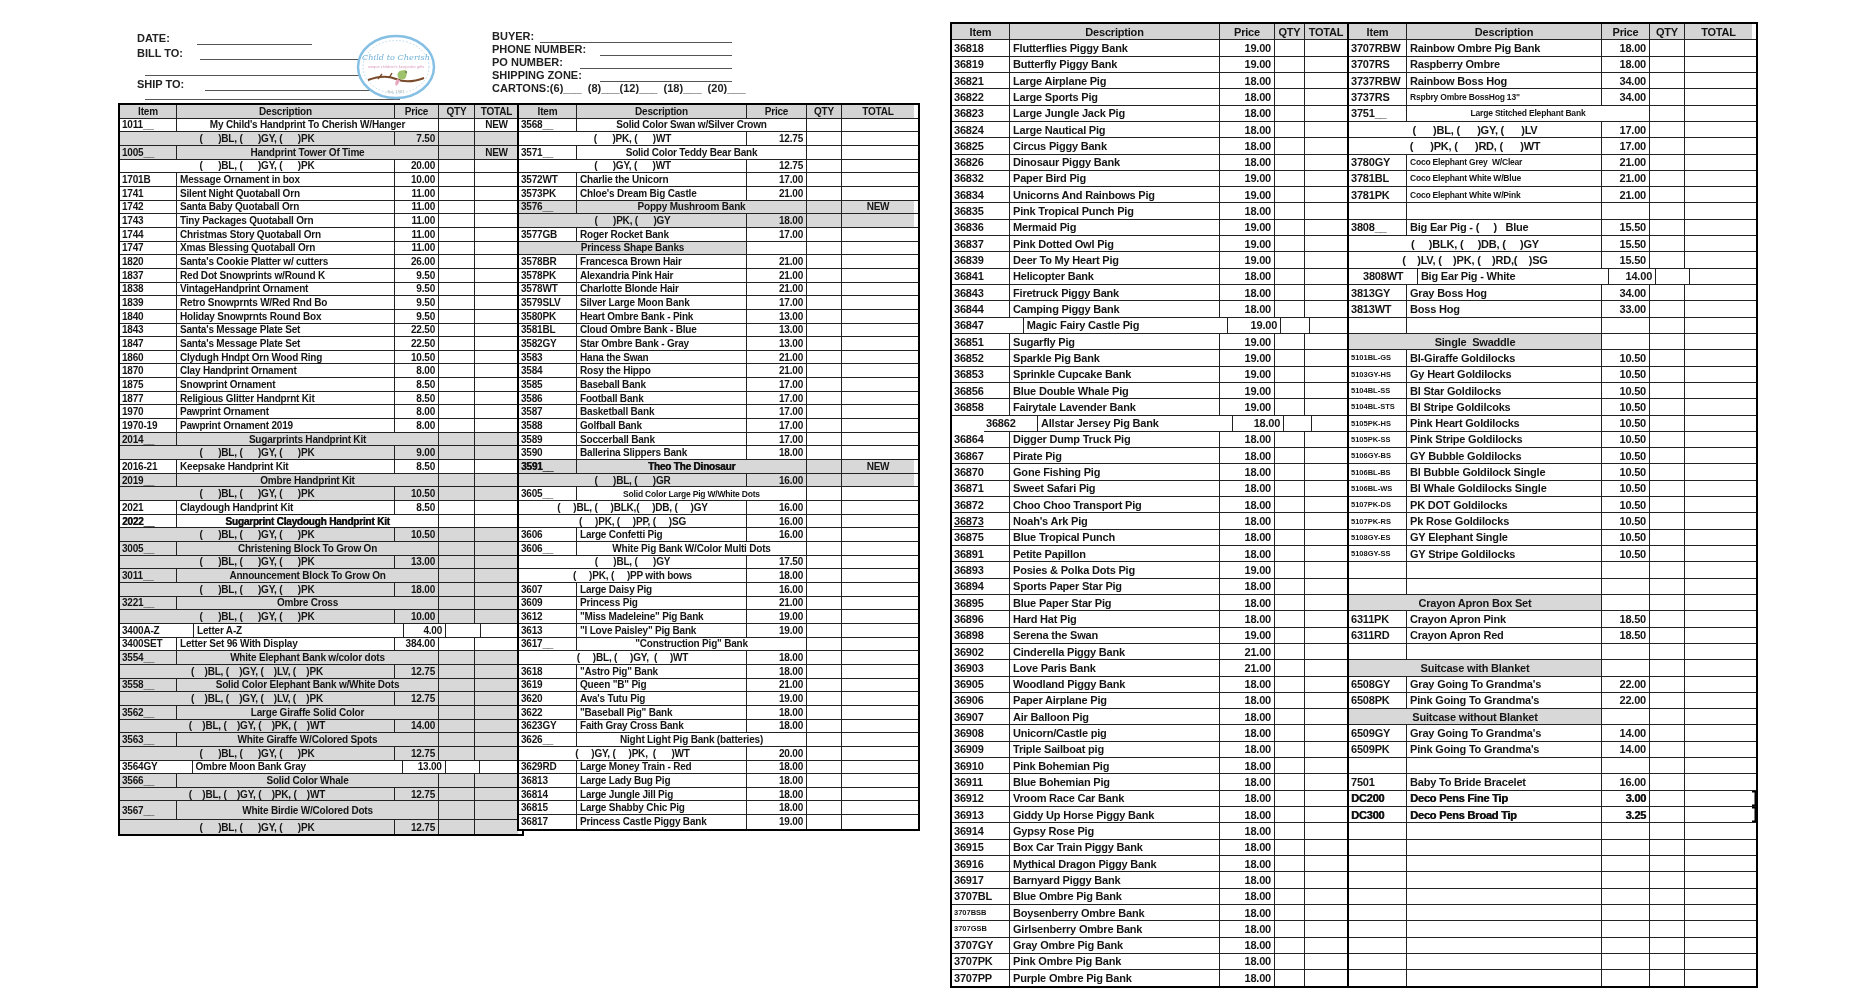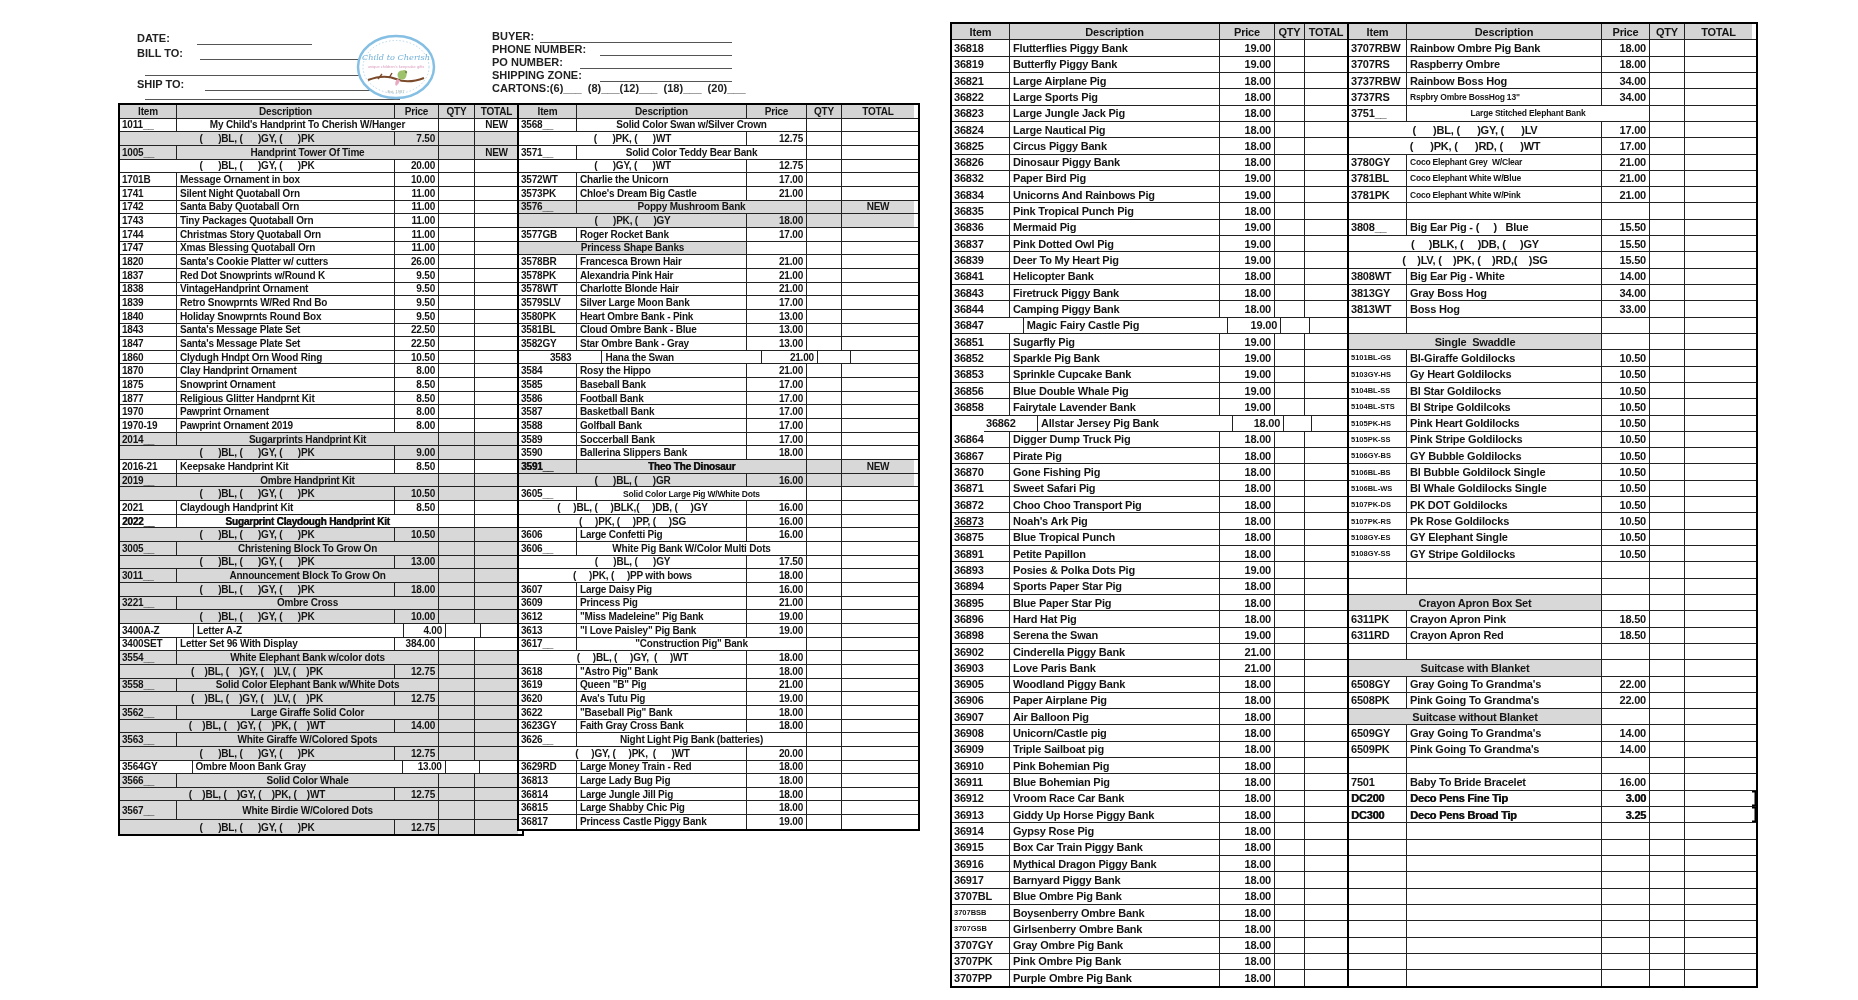--- a/index.html
+++ b/index.html
@@ -535,21 +535,21 @@
           <div class="cell " style="width: 35px;"></div>
           <div class="cell " style="width: 72px;"></div>
         </div>
         <div class="row" style="height: 13.66px;">
           <div class="cell it" style="width: 58px;">3582GY</div>
           <div class="cell de" style="width: 170px;">Star Ombre Bank - Gray</div>
           <div class="cell prc" style="width: 60px;">13.00</div>
           <div class="cell " style="width: 35px;"></div>
           <div class="cell " style="width: 72px;"></div>
         </div>
-        <div class="row" style="height: 13.66px; padding-left: 29px;">
+        <div class="row" style="height: 13.66px;">
           <div class="cell it" style="width: 58px;">3583</div>
           <div class="cell de" style="width: 170px;">Hana the Swan</div>
           <div class="cell prc" style="width: 60px;">21.00</div>
           <div class="cell " style="width: 35px;"></div>
           <div class="cell " style="width: 72px;"></div>
         </div>
         <div class="row" style="height: 13.66px;">
           <div class="cell it" style="width: 58px;">3584</div>
           <div class="cell de" style="width: 170px;">Rosy the Hippo</div>
           <div class="cell prc" style="width: 60px;">21.00</div>
@@ -1285,21 +1285,21 @@
           <div class="cell prc" style="width: 48px;">15.50</div>
           <div class="cell " style="width: 35px;"></div>
           <div class="cell " style="width: 67px;"></div>
         </div>
         <div class="row" style="height: 16.32px;">
           <div class="cell ctr" style="width: 253px;">(    )LV, (    )PK, (    )RD,(    )SG</div>
           <div class="cell prc" style="width: 48px;">15.50</div>
           <div class="cell " style="width: 35px;"></div>
           <div class="cell " style="width: 67px;"></div>
         </div>
-        <div class="row" style="height: 16.32px;">
+        <div class="row" style="height: 16.32px; padding-left: 12px;">
           <div class="cell it" style="width: 58px;">3808WT</div>
           <div class="cell de" style="width: 195px;">Big Ear Pig - White</div>
           <div class="cell prc" style="width: 48px;">14.00</div>
           <div class="cell " style="width: 35px;"></div>
           <div class="cell " style="width: 67px;"></div>
         </div>
         <div class="row" style="height: 16.32px;">
           <div class="cell it" style="width: 58px;">3813GY</div>
           <div class="cell de" style="width: 195px;">Gray Boss Hog</div>
           <div class="cell prc" style="width: 48px;">34.00</div>

